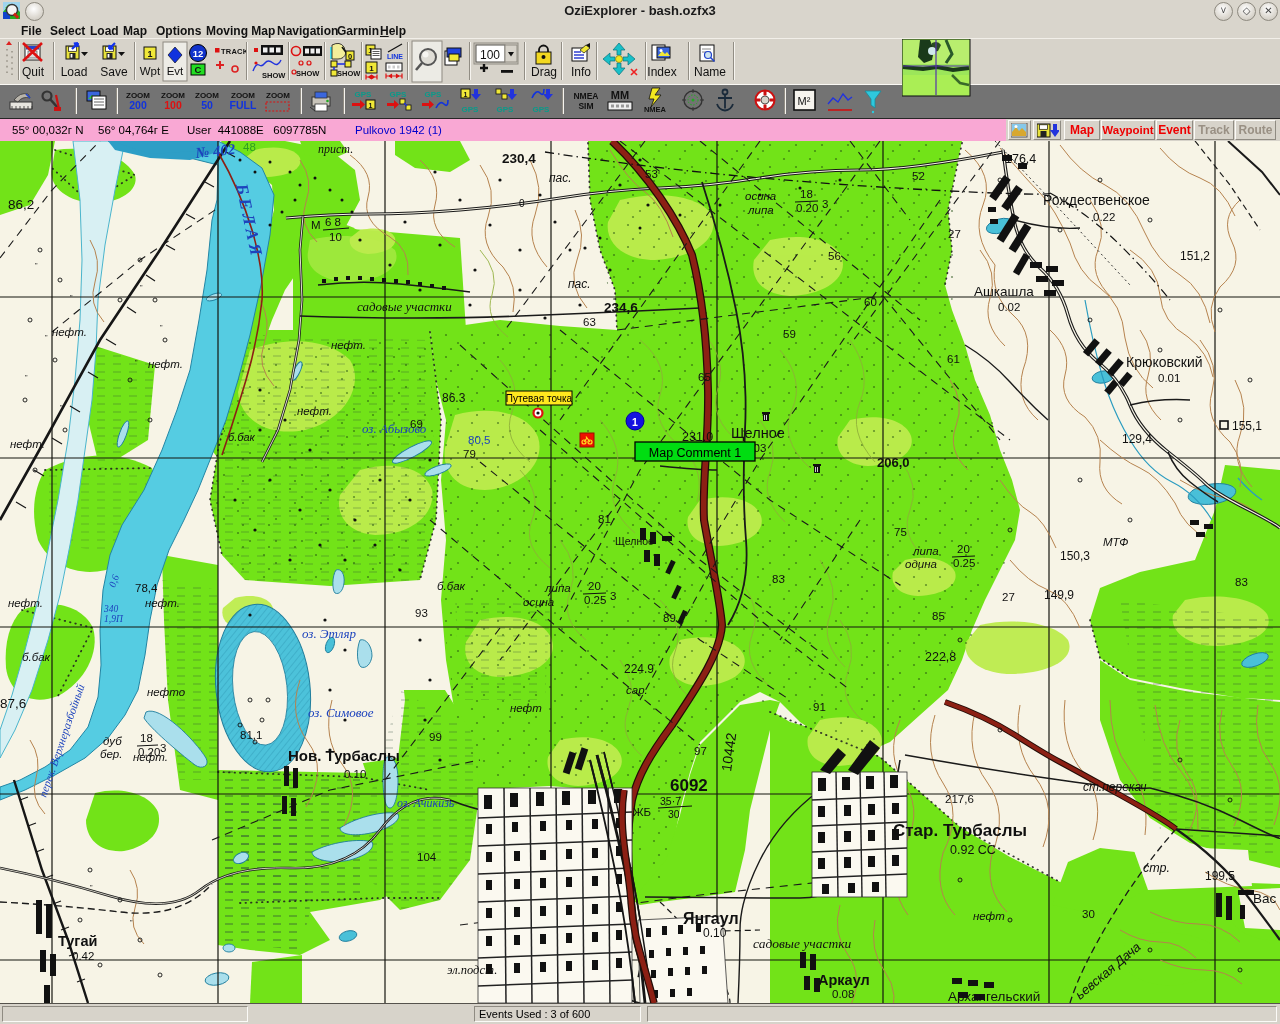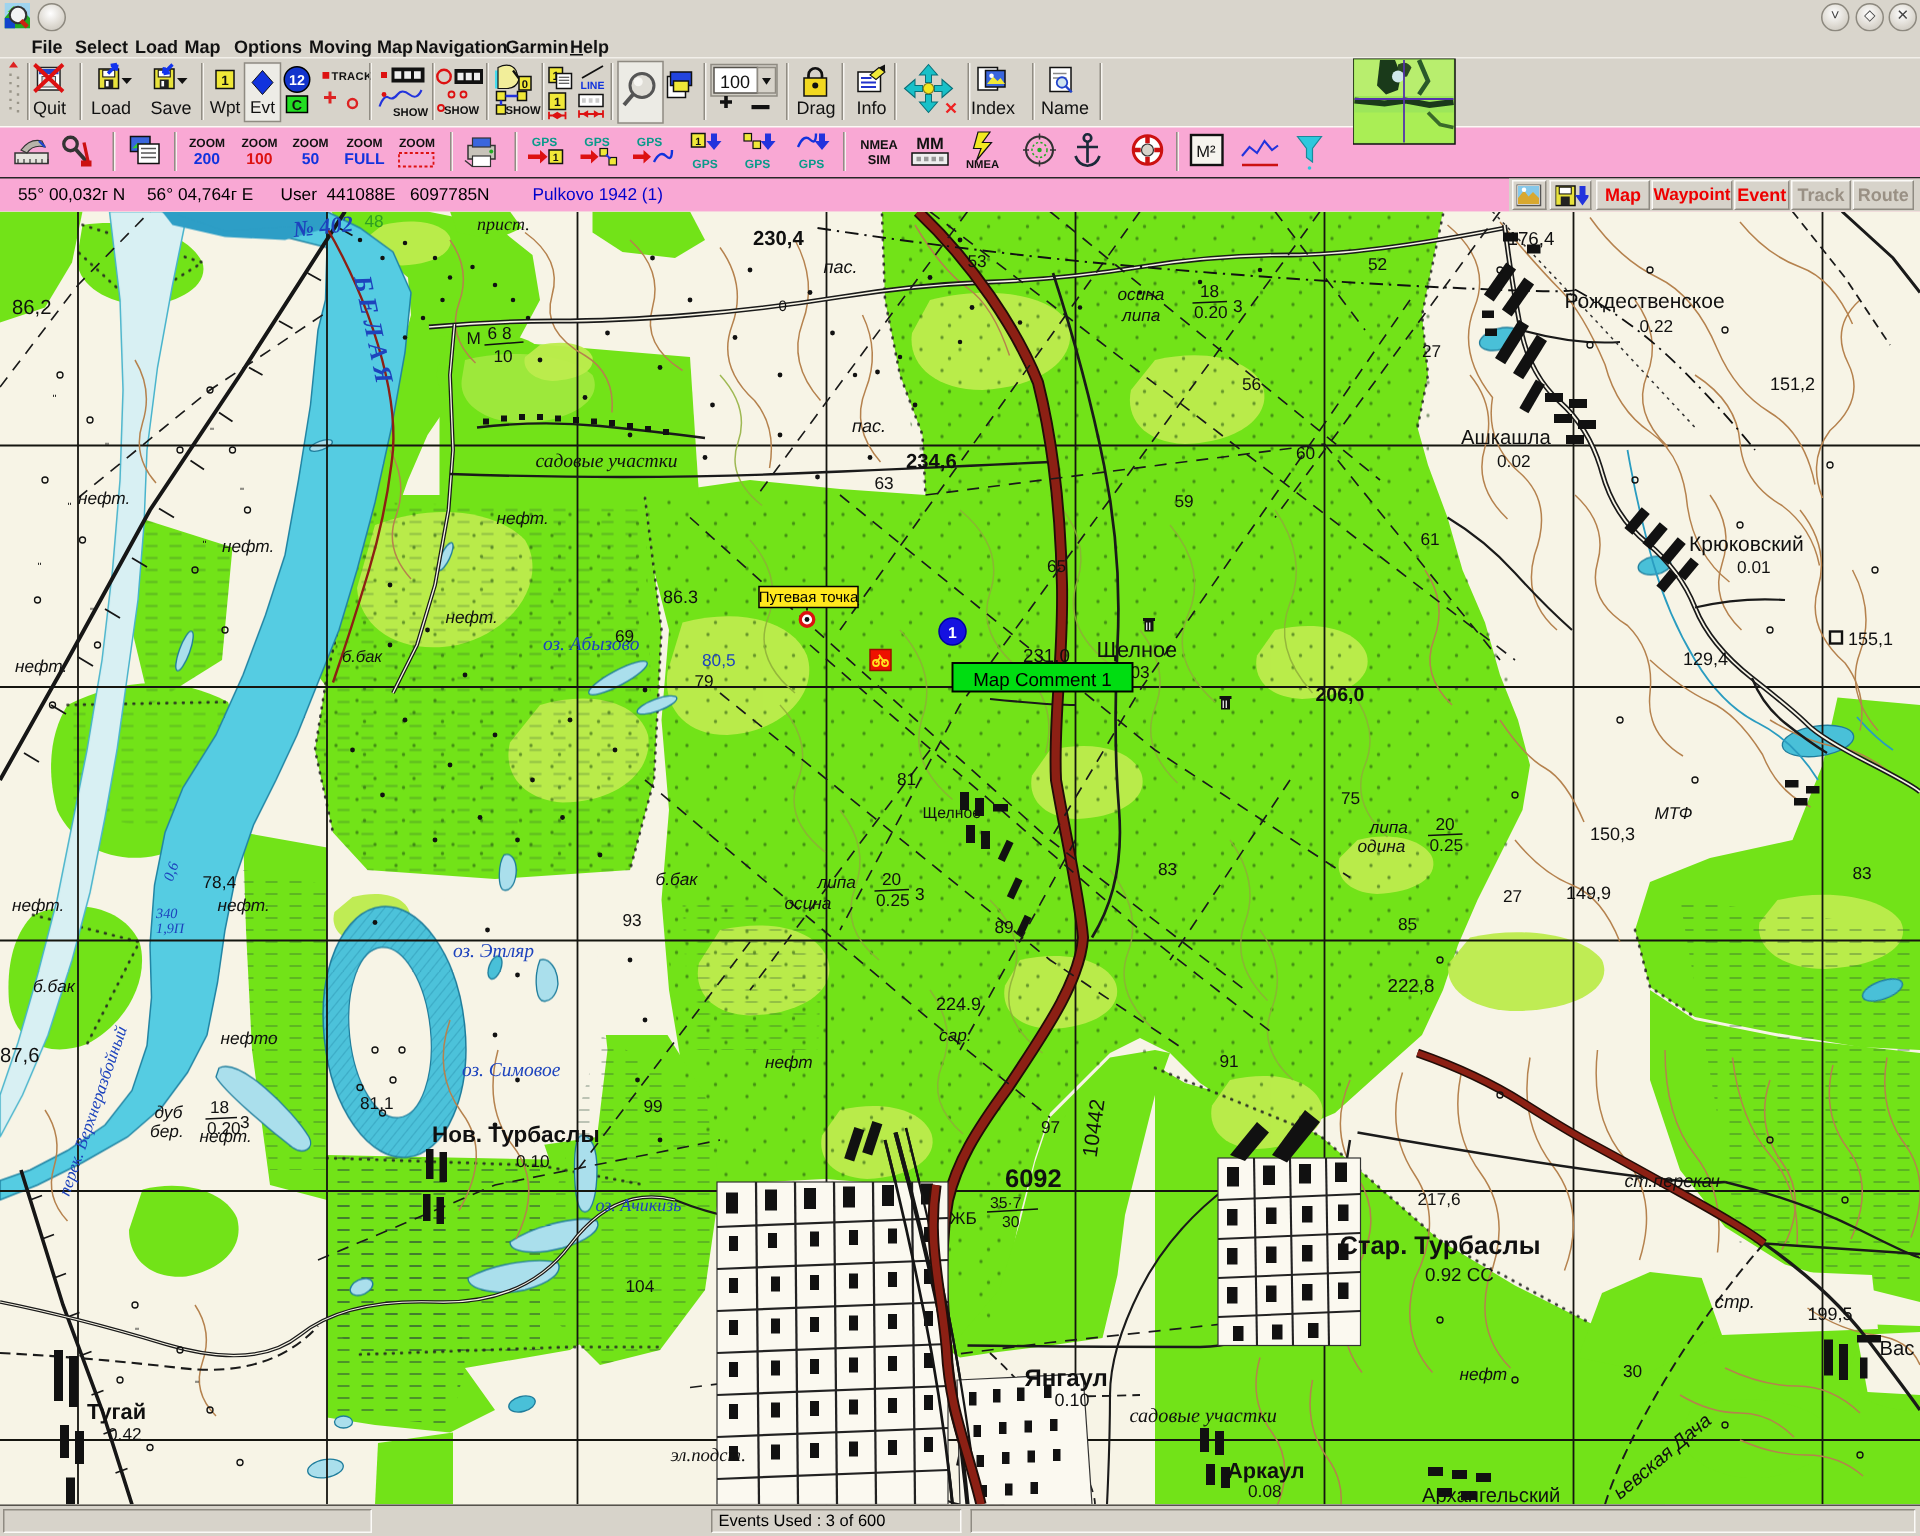--- a/index.html
+++ b/index.html
@@ -7,39 +7,40 @@
   .abs{position:absolute;}
   #titlebar{position:absolute;left:0;top:0;width:1280px;height:21px;background:#d9d5cc;}
   #title{position:absolute;left:0;top:3px;width:1280px;text-align:center;font-size:13px;font-weight:bold;color:#1b1b1b;}
   .wbtn{position:absolute;top:2px;width:17px;height:17px;border-radius:50%;
      background:radial-gradient(circle at 45% 35%, #ffffff, #dcd8d0 60%, #c4c0b8);
      border:1px solid #8d897f; text-align:center; line-height:15px; font-size:10px; color:#444;}
   #menubar{position:absolute;left:0;top:21px;width:1280px;height:17px;background:#d9d5cc;}
   .menu{position:absolute;top:3px;font-size:12px;color:#111;letter-spacing:0px;font-weight:bold;}
   #toolbar1{position:absolute;left:0;top:38px;width:1280px;height:45px;background:#d7d3ca;
      border-top:1px solid #f2efe9; border-bottom:1px solid #8f8b82;}
-  #toolbar2{position:absolute;left:0;top:84px;width:1280px;height:33px;background:#f9a8d4;
+  #toolbar2{position:absolute;left:0;top:84px;width:1280px;height:33px;background:#737373;
      border-top:1px solid #fbf9f5; border-bottom:6px solid #000000;}
   .vsep{position:absolute;width:0;border-left:1px solid #918d84;border-right:1px solid #f6f4ef;}
   .t1sep{top:3px;height:38px;}
   .t2sep{top:3px;height:26px;}
   #statusstrip{position:absolute;left:0;top:118px;width:1280px;height:23px;background:#f9a8d4;
      border-top:1px solid #262626;}
   .sstext{position:absolute;top:5px;font-size:11.5px;color:#000;}
   .tabbtn{position:absolute;top:1px;height:20px;background:#d7d3ca;border:1px solid #8f8b82;
      border-top-color:#fbfaf7;border-left-color:#fbfaf7; text-align:center;font-size:12px;font-weight:bold;
      padding-top:2px; box-sizing:border-box;}
   #maparea{position:absolute;left:0;top:141px;width:1280px;height:862px;overflow:hidden;background:#f6f3e6;}
   #bottombar{position:absolute;left:0;top:1003px;width:1280px;height:21px;background:#d7d3ca;border-top:1px solid #55524c;}
   .bseg{position:absolute;top:2px;height:16px;border:1px solid #8f8b82;border-bottom-color:#fbfaf7;border-right-color:#fbfaf7;font-size:11px;color:#000;padding:1px 4px 0 4px;box-sizing:border-box;white-space:nowrap;}
 </style>
 </head>
 <body>
 
 <div id="titlebar">
+  <div id="title">OziExplorer - bash.ozfx3</div>
   <svg class="abs" style="left:3px;top:2px" width="17" height="17">
     <rect x="0" y="0" width="17" height="17" fill="#9fd4ee"></rect>
     <path d="M0,10 L5,4 L9,9 L12,5 L17,10 L17,17 L0,17 Z" fill="#22aa22"></path>
     <path d="M2,6 L6,2 L10,7 Z" fill="#55dd33"></path>
     <rect x="0" y="10" width="7" height="7" fill="#1144cc"></rect>
     <circle cx="9" cy="8" r="5.5" fill="#f4f4f4" stroke="#333" stroke-width="1.4"></circle>
     <rect x="11" y="11" width="6" height="3" fill="#cc2211" transform="rotate(45 12 12)"></rect>
   </svg>
   <div class="wbtn" style="left:25px;"> </div>
   <div class="wbtn" style="left:1214px;">˅</div>

